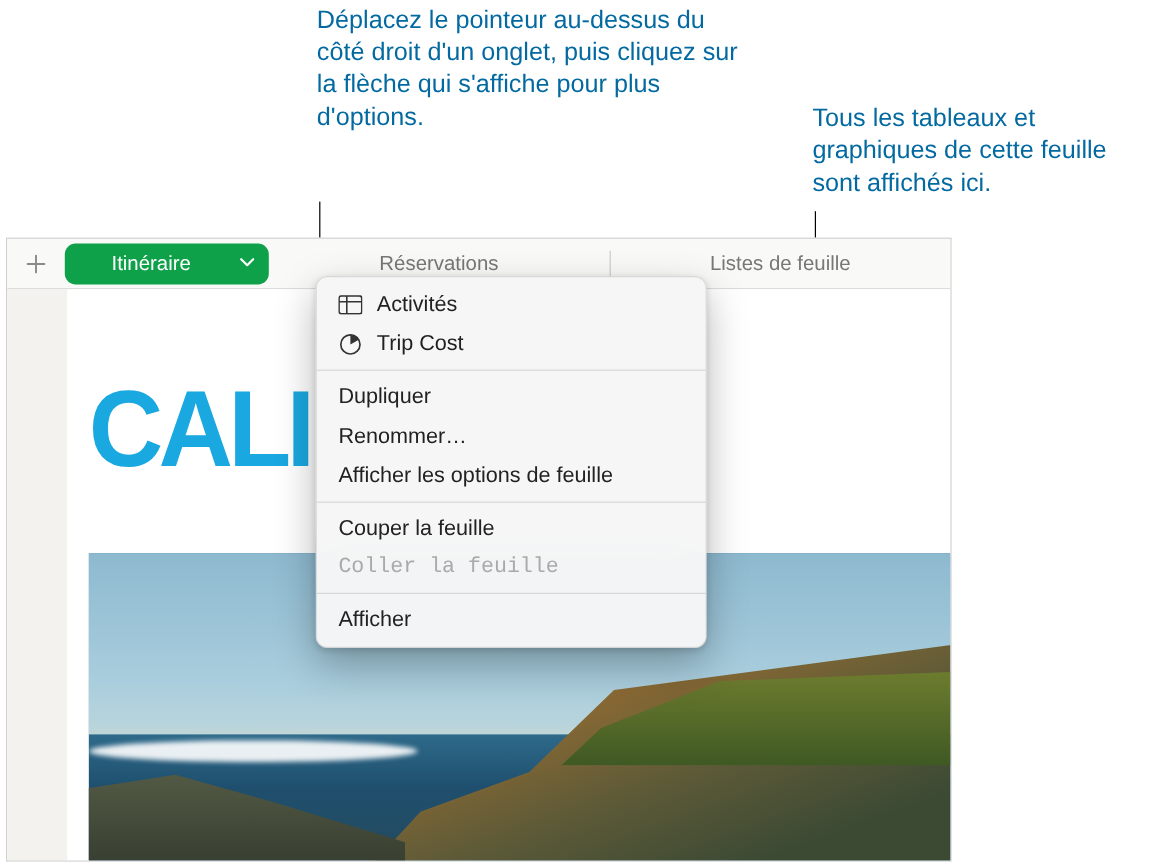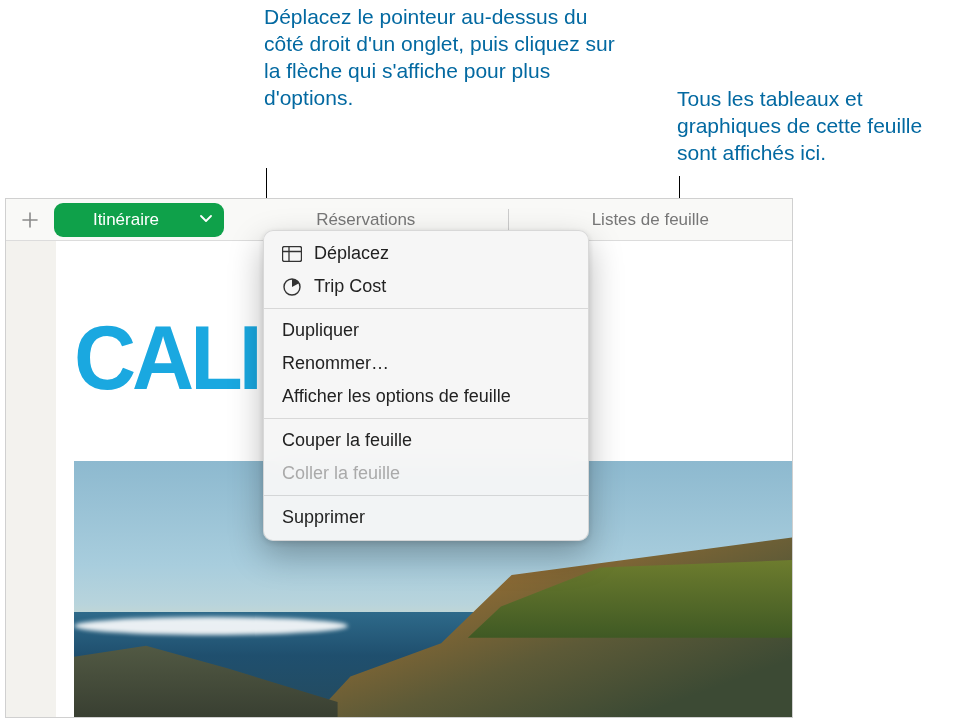--- a/index.html
+++ b/index.html
@@ -170,21 +170,21 @@
       font-size: 18px;
       color: #222;
     }
     .menu-item {
       display: flex;
       align-items: center;
       padding: 6px 18px;
       gap: 12px;
       cursor: default;
     }
-    .menu-item.disabled { color: #aaa; }
+    .menu-item.disabled { color: #aaa; font-family: Liberation Mono, monospace; }
     .menu-sep {
       height: 1px;
       background: rgba(0,0,0,0.12);
       margin: 5px 0;
     }
     .menu-icon {
       width: 20px; height: 20px;
       display: inline-flex;
       align-items: center;
       justify-content: center;
@@ -245,21 +245,21 @@
 </div>
 
 <div class="menu">
   <div class="menu-item">
     <span class="menu-icon">
       <svg width="20" height="16" viewBox="0 0 20 16">
           <rect x="0.5" y="0.5" width="19" height="15" rx="2" fill="none" stroke="#333" stroke-width="1.4"></rect>
           <path d="M0.5 5.5h19M7 0.5v15" stroke="#333" stroke-width="1.3"></path>
         </svg>
     </span>
-    <span class="menu-label">Déplacez</span>
+    <span class="menu-label">Activités</span>
   </div>
   <div class="menu-item">
     <span class="menu-icon">
       <svg width="18" height="18" viewBox="0 0 18 18">
           <circle cx="9" cy="9" r="8" fill="none" stroke="#333" stroke-width="1.4"></circle>
           <path d="M9 9V1a8 8 0 0 1 7 4.2z" fill="#333"></path>
         </svg>
     </span>
     <span class="menu-label">Trip Cost</span>
   </div>
@@ -275,15 +275,15 @@
   </div>
   <div class="menu-sep"></div>
   <div class="menu-item">
     <span class="menu-label">Couper la feuille</span>
   </div>
   <div class="menu-item disabled">
     <span class="menu-label">Coller la feuille</span>
   </div>
   <div class="menu-sep"></div>
   <div class="menu-item">
-    <span class="menu-label">Supprimer</span>
+    <span class="menu-label">Afficher</span>
   </div>
 </div>
 
 </body></html>

